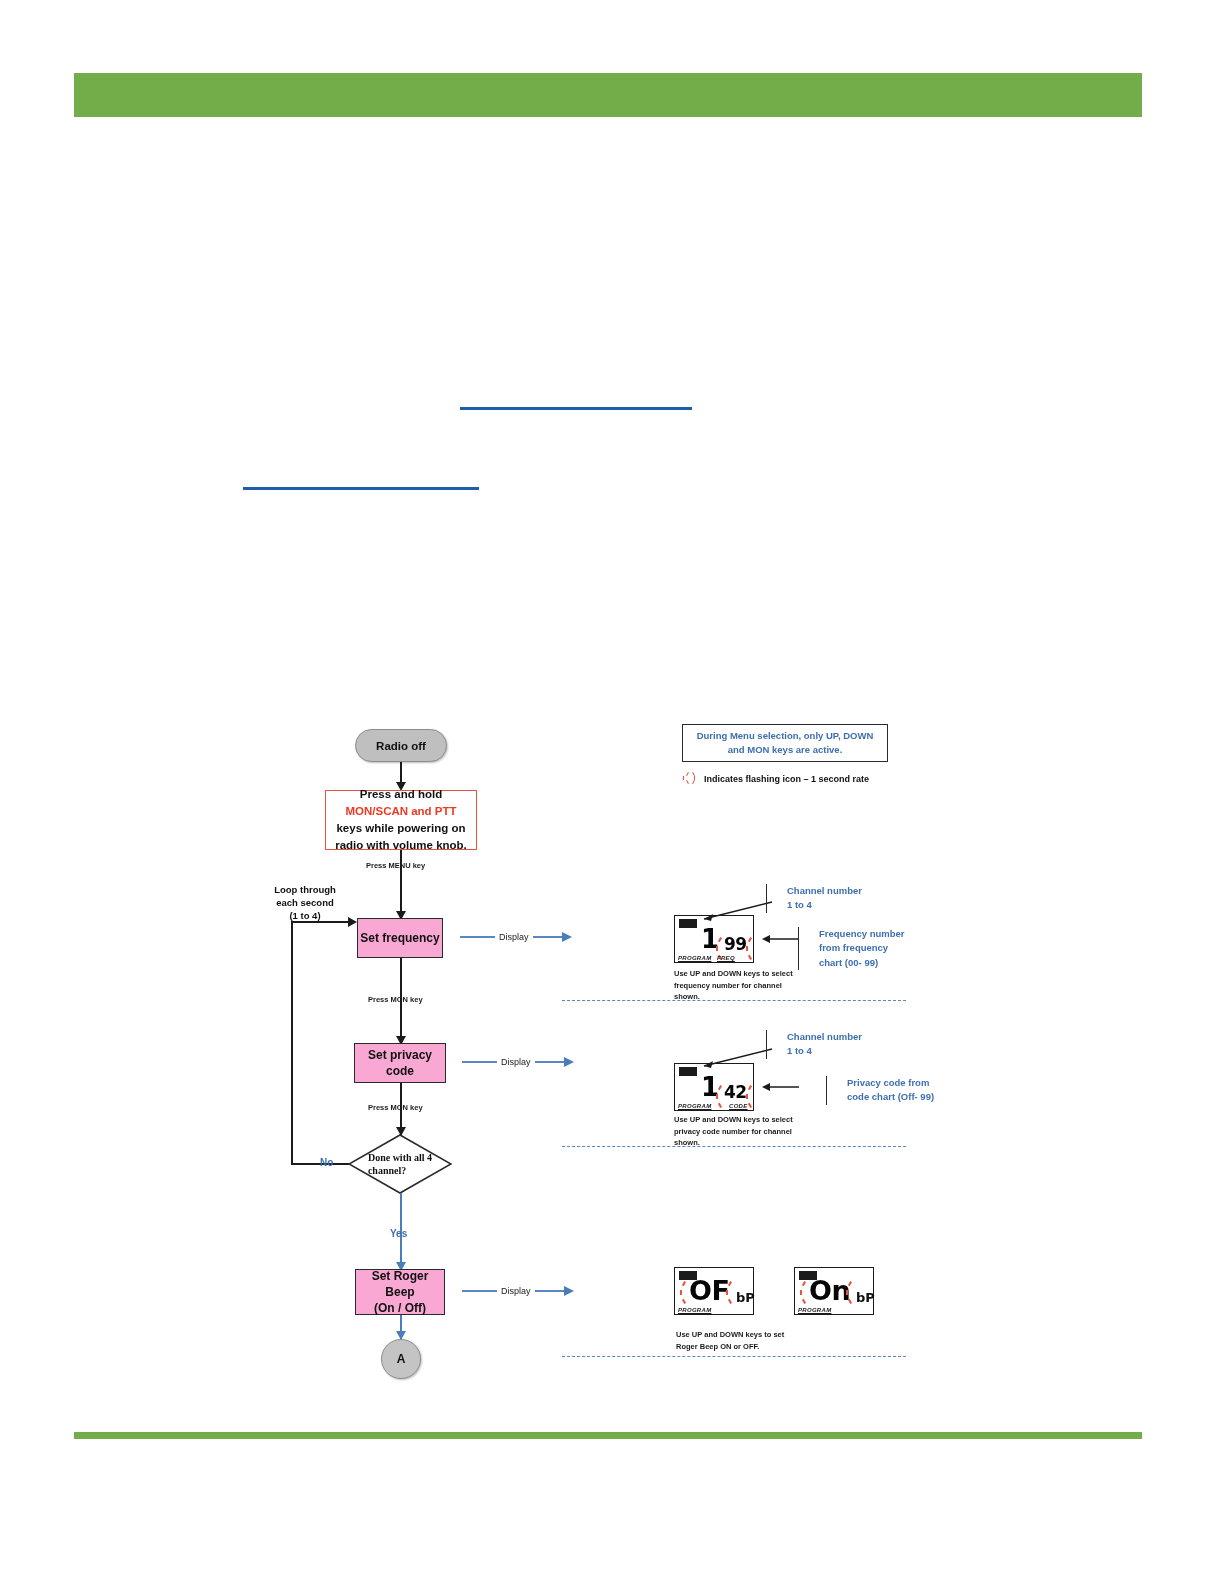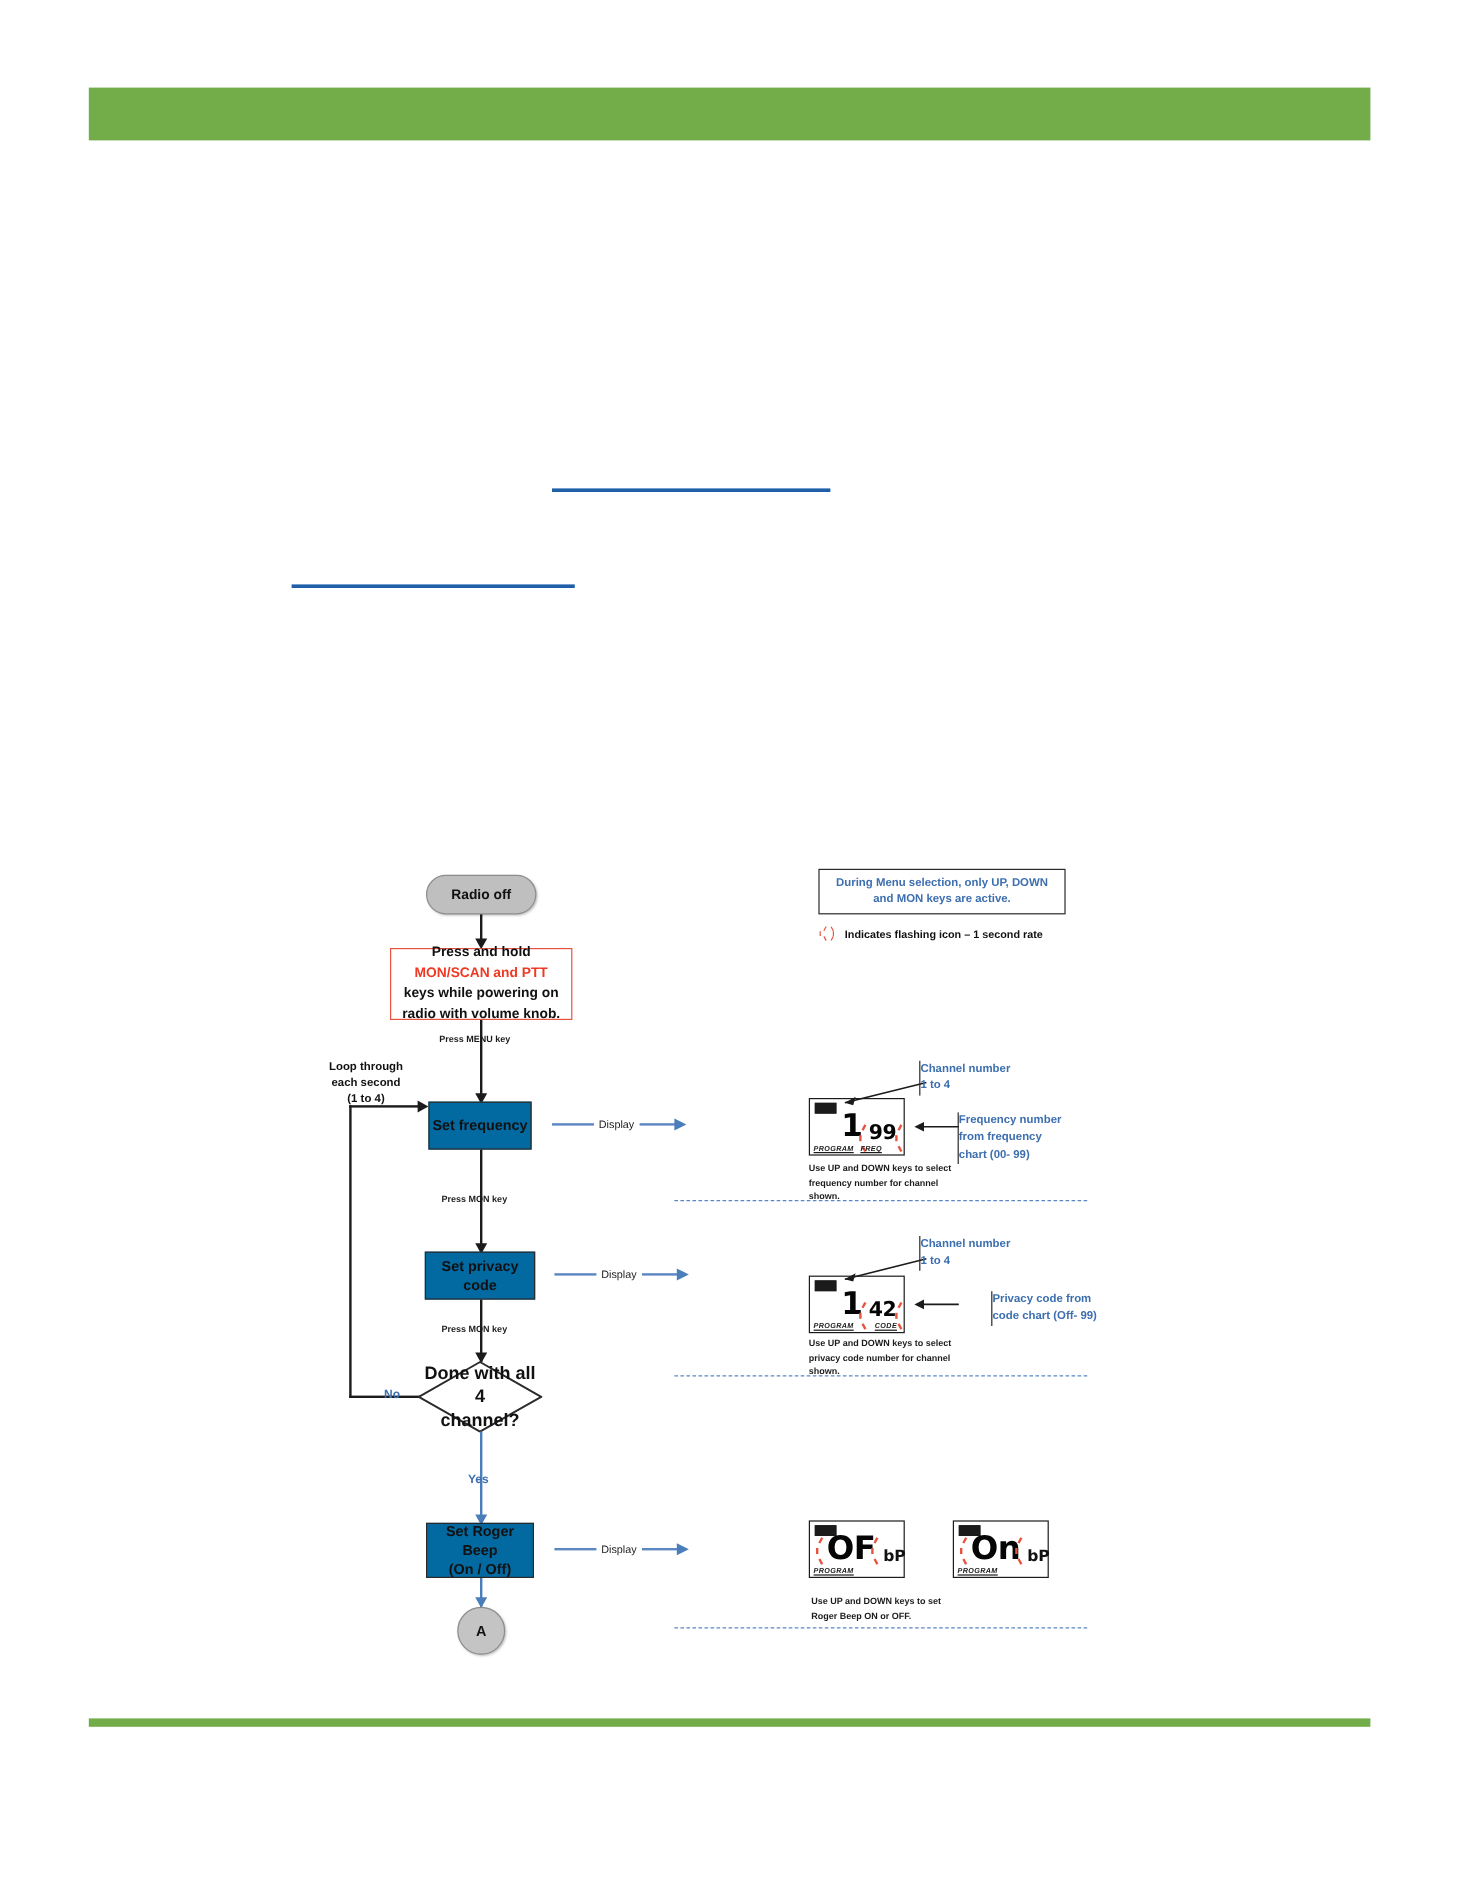--- a/index.html
+++ b/index.html
@@ -60,21 +60,21 @@
   }
   .terminator {
     border: 1px solid #8d8d8d;
     border-radius: 18px;
     background: #bfbfbf;
     font-size: 11.5px;
     box-shadow: 1px 1px 2px rgba(0,0,0,.25);
   }
   .proc {
     border: 1.6px solid #2a2a2a;
-    background: #0369a1;
+    background: #f9a8d4;
     font-size: 12px;
     line-height: 1.35;
   }
   .warn-box {
     position: absolute;
     box-sizing: border-box;
     border: 1.4px solid #e8533f;
     background: #ffffff;
     font-size: 11.5px;
     font-weight: bold;
@@ -90,26 +90,26 @@
 
   .diamond-wrap { position: absolute; }
   .diamond-wrap svg { display:block; }
   .diamond-label {
     position: absolute;
     left: 0; top: 0;
     width: 100%; height: 100%;
     display: flex;
     align-items: center;
     justify-content: center;
-    text-align: center;
-    font-size: 15px;
+    font-size: 10px;
     font-weight: bold;
     color: #111;
     line-height: 1.3;
     pointer-events: none;
+    font-family: Liberation Serif, serif;
   }
   .connector-circle {
     position: absolute;
     width: 38px; height: 38px;
     border-radius: 50%;
     border: 1px solid #8d8d8d;
     background: #c4c4c4;
     display: flex;
     align-items: center;
     justify-content: center;
@@ -238,21 +238,21 @@
     display: block;
   }
   .callout {
     position: absolute;
     color: #3d6fb0;
     font-size: 9.5px;
     font-weight: bold;
     line-height: 1.5;
     white-space: nowrap;
   }
-  .callout.bracket-l { border-left: 1.4px solid #2a2a2a; padding-left: 0; }
+  .callout.bracket-l { border-left: 1.4px solid #2a2a2a; padding-left: 20px; }
   .caption {
     position: absolute;
     font-size: 7.5px;
     font-weight: bold;
     color: #1b1b1b;
     line-height: 1.55;
     white-space: nowrap;
   }
   .dashed-sep {
     position: absolute;

